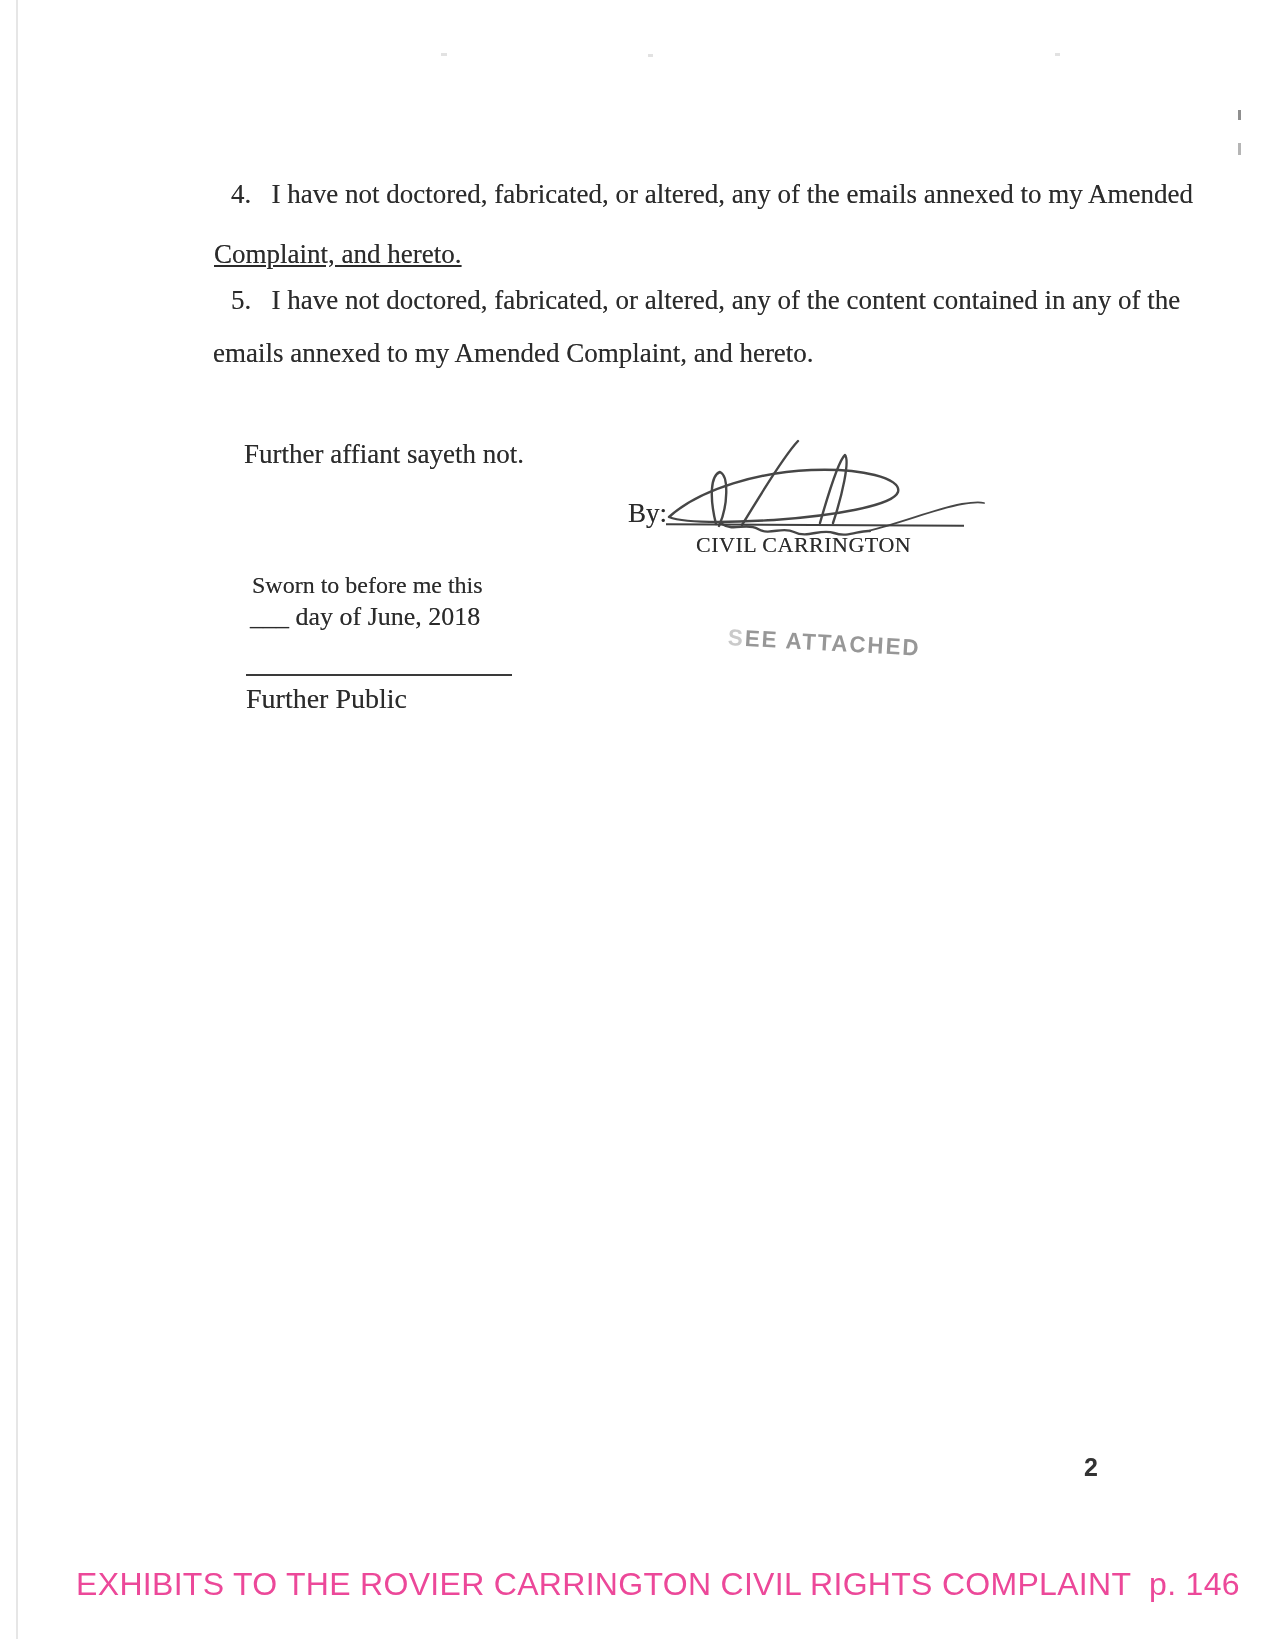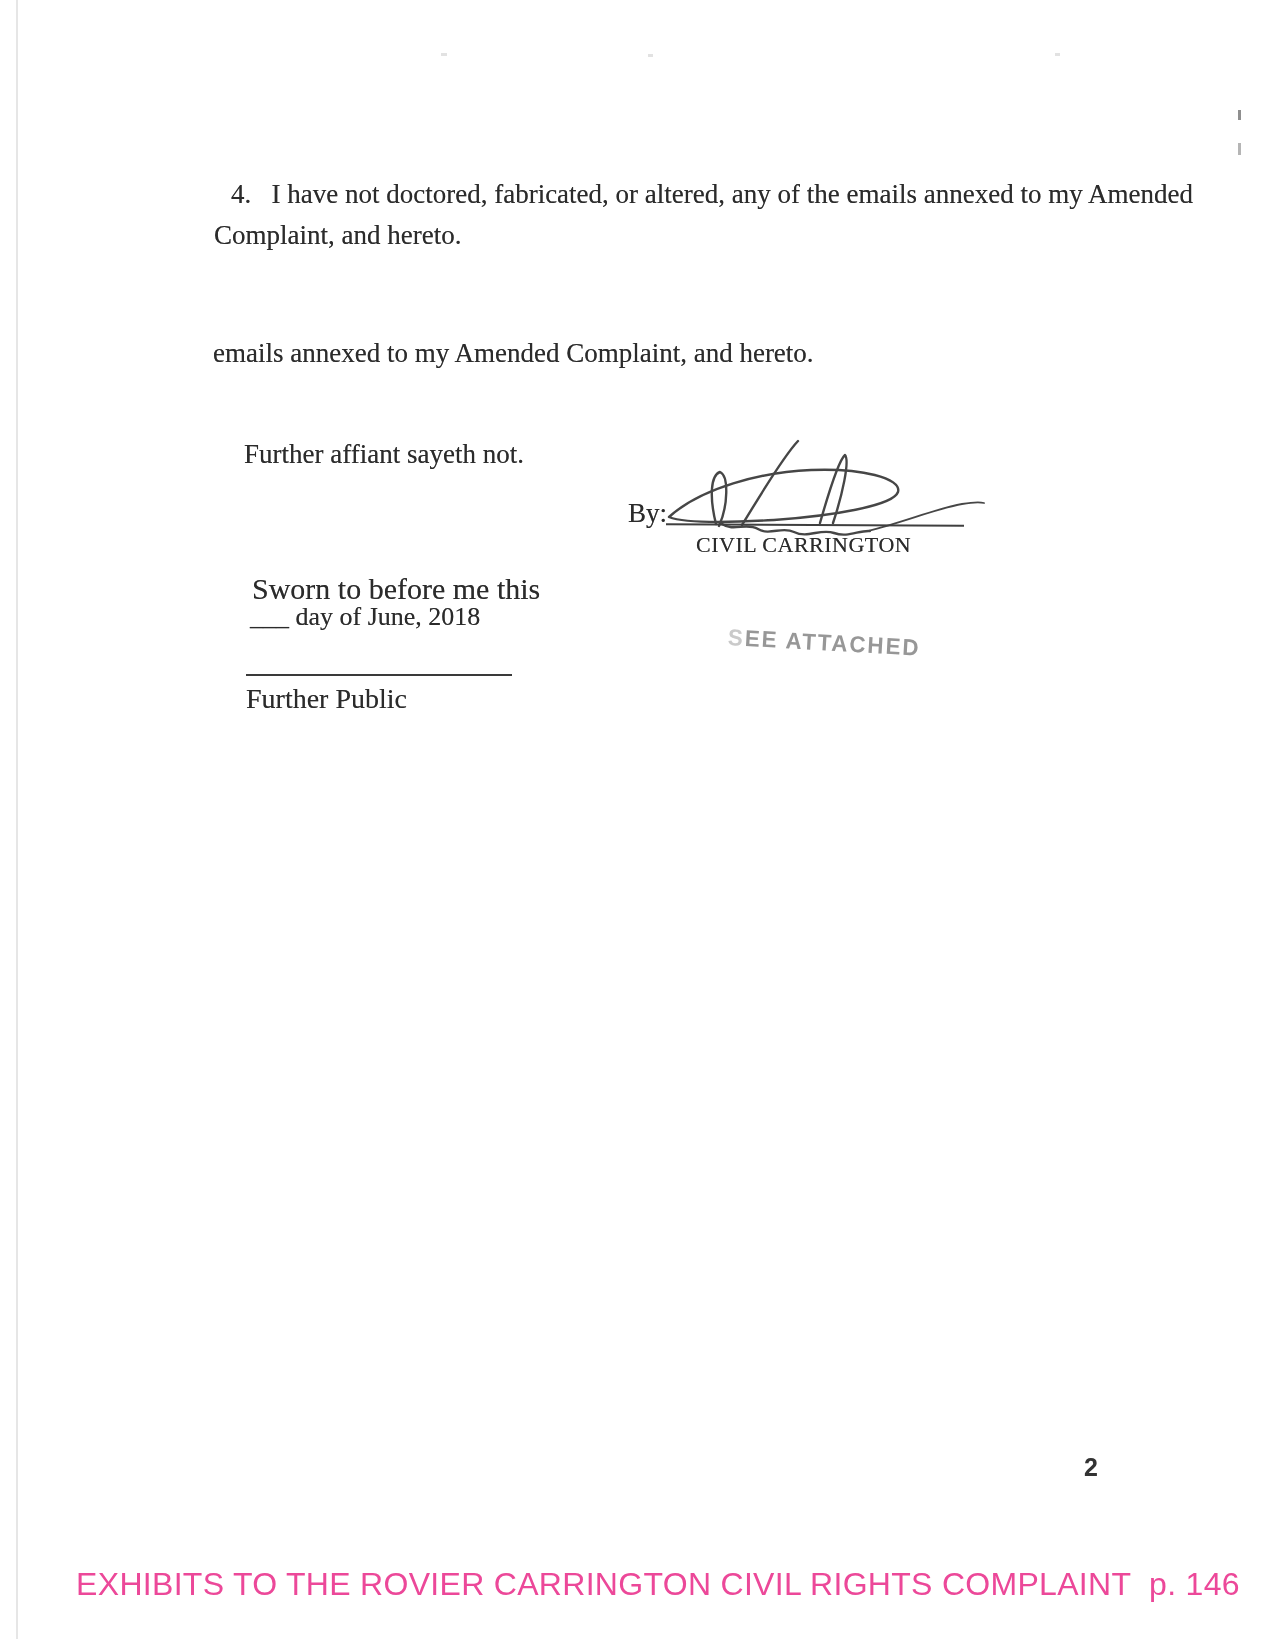--- a/index.html
+++ b/index.html
@@ -2,27 +2,27 @@
 <html><head>
 <meta charset="utf-8">
 <style>
   html,body{margin:0;padding:0;background:#ffffff;}
   #page{position:relative;width:1284px;height:1639px;background:#ffffff;overflow:hidden;
         font-family:"Liberation Serif", serif;color:#2b2b2b;margin-left:16px;}
   .line{position:absolute;white-space:pre;font-size:27px;line-height:1.25;color:#2b2b2b;
         text-shadow:0 0 0.5px rgba(40,40,40,0.55);}
   
   .p4l1{left:215px;top:178px;}
-  .p4l2{left:198px;top:219px;}
+  .p4l2{left:198px;top:238px;text-decoration:underline;}
   .p5l1{left:215px;top:284px;}
   .p5l2{left:197px;top:337px;}
   .further{left:228px;top:438px;}
   .by{left:612px;top:497px;}
   .signer{left:680px;top:531px;font-size:22px;letter-spacing:0.5px;}
-  .sworn1{left:236px;top:570px;font-size:30px;}
+  .sworn1{left:236px;top:570px;font-size:24px;}
   .sworn2{left:234px;top:601px;font-size:26px;text-align:center;}
   .notary-label{left:230px;top:681px;font-size:28px;}
   .sig-underline{position:absolute;left:650px;top:524px;width:298px;height:2px;
         background:#3f3f3f;transform:rotate(0.3deg);}
   .notary-rule{position:absolute;left:230px;top:674px;width:266px;height:2px;background:#3a3a3a;}
   .sig-svg{position:absolute;left:600px;top:400px;width:440px;height:180px;}
   .stamp{position:absolute;left:712px;top:624px;font-family:"Liberation Sans", sans-serif;
         font-size:23px;font-weight:700;letter-spacing:2px;color:#979797;
         transform:rotate(3.2deg) scaleX(0.97);transform-origin:left center;white-space:pre;}
   .stamp .faded{opacity:0.5;}
@@ -47,20 +47,21 @@
 
   <div class="edge-line"></div>
   <div class="speck spk1"></div>
   <div class="speck spk2"></div>
   <div class="speck spk3"></div>
   <div class="speck dash1"></div>
   <div class="speck dash2"></div>
 
   <div class="line p4l1">4.   I have not doctored, fabricated, or altered, any of the emails annexed to my Amended</div>
   <div class="line p4l2">Complaint, and hereto.</div>
+  <div class="line p5l1">5.   I have not doctored, fabricated, or altered, any of the content contained in any of the</div>
   <div class="line further">Further affiant sayeth not.</div>
 
   <div class="line p5l2">emails annexed to my Amended Complaint, and hereto.</div>
 
   <div class="line by">By:</div>
 
   <svg class="sig-svg" viewBox="0 0 440 180" xmlns="http://www.w3.org/2000/svg">
     <g fill="none" stroke="#333333" stroke-width="2.4" stroke-linecap="round" stroke-linejoin="round" opacity="0.9">
       <path d="M 53,117 C 85,88 145,72 195,70 C 245,68 286,78 282,92 C 277,106 215,116 158,120 C 108,123 68,123 53,117"></path>
       <path d="M 100,124 C 93,96 95,75 104,72 C 113,76 112,106 103,126"></path>

